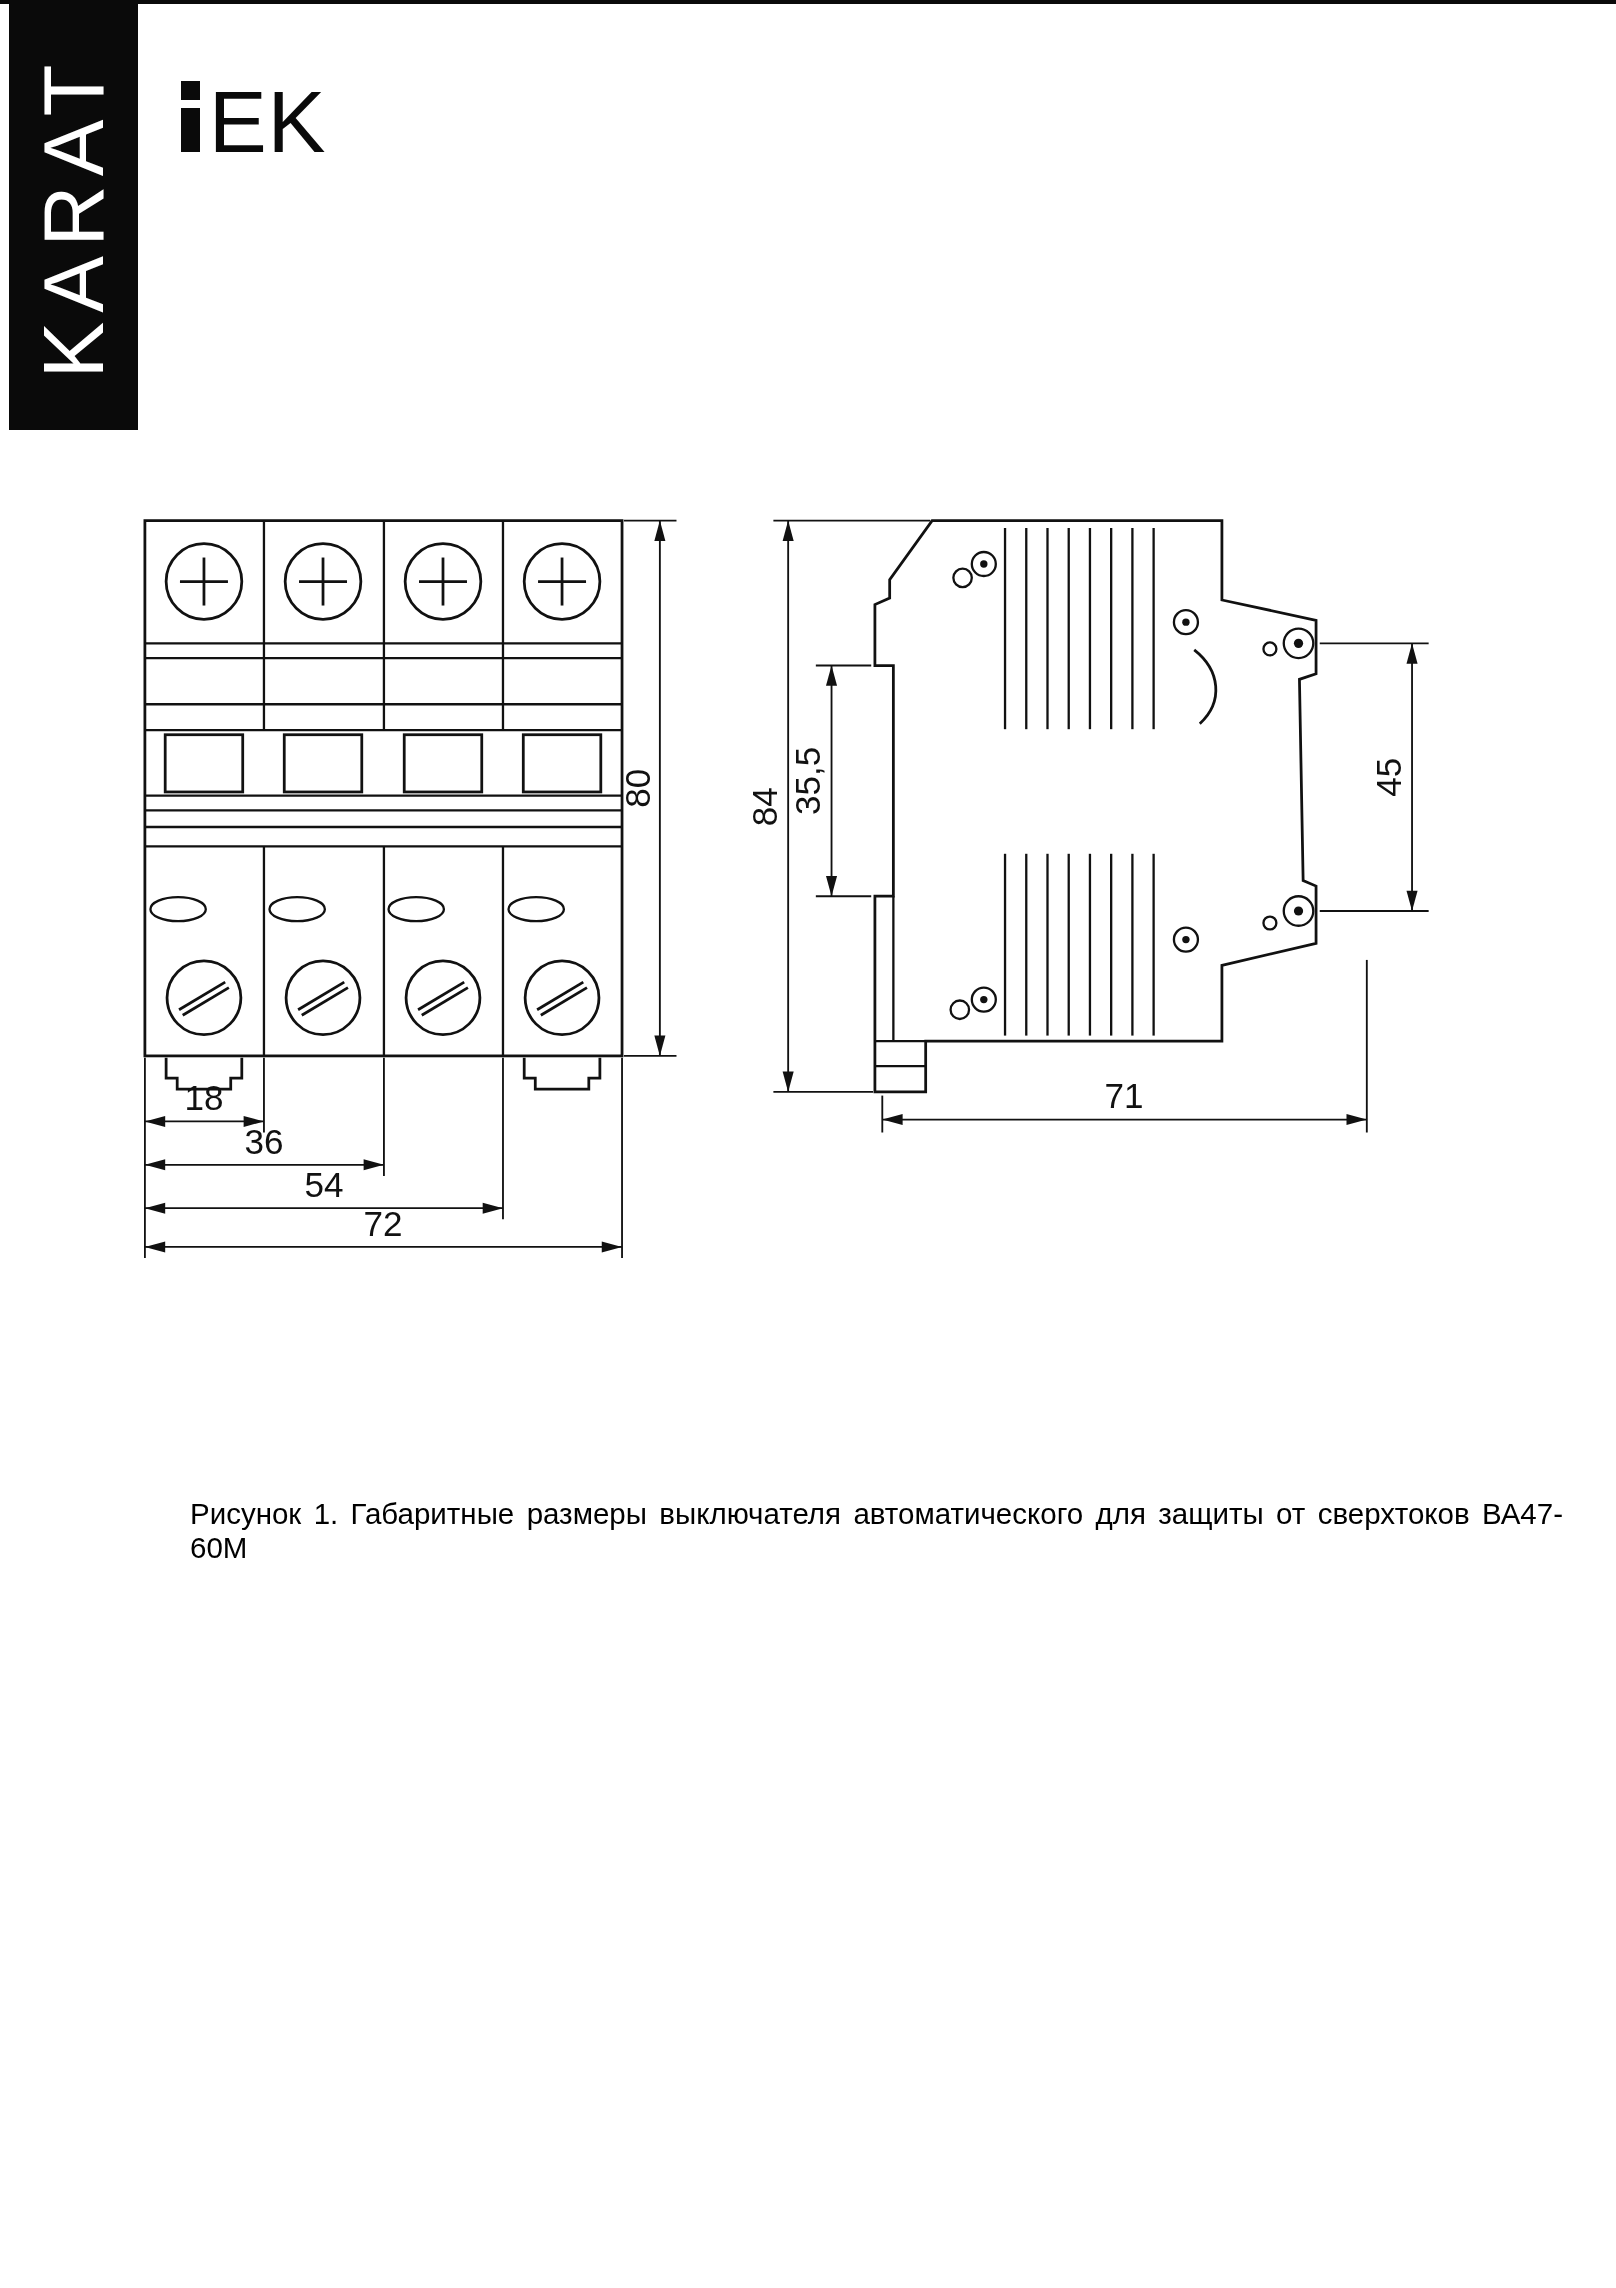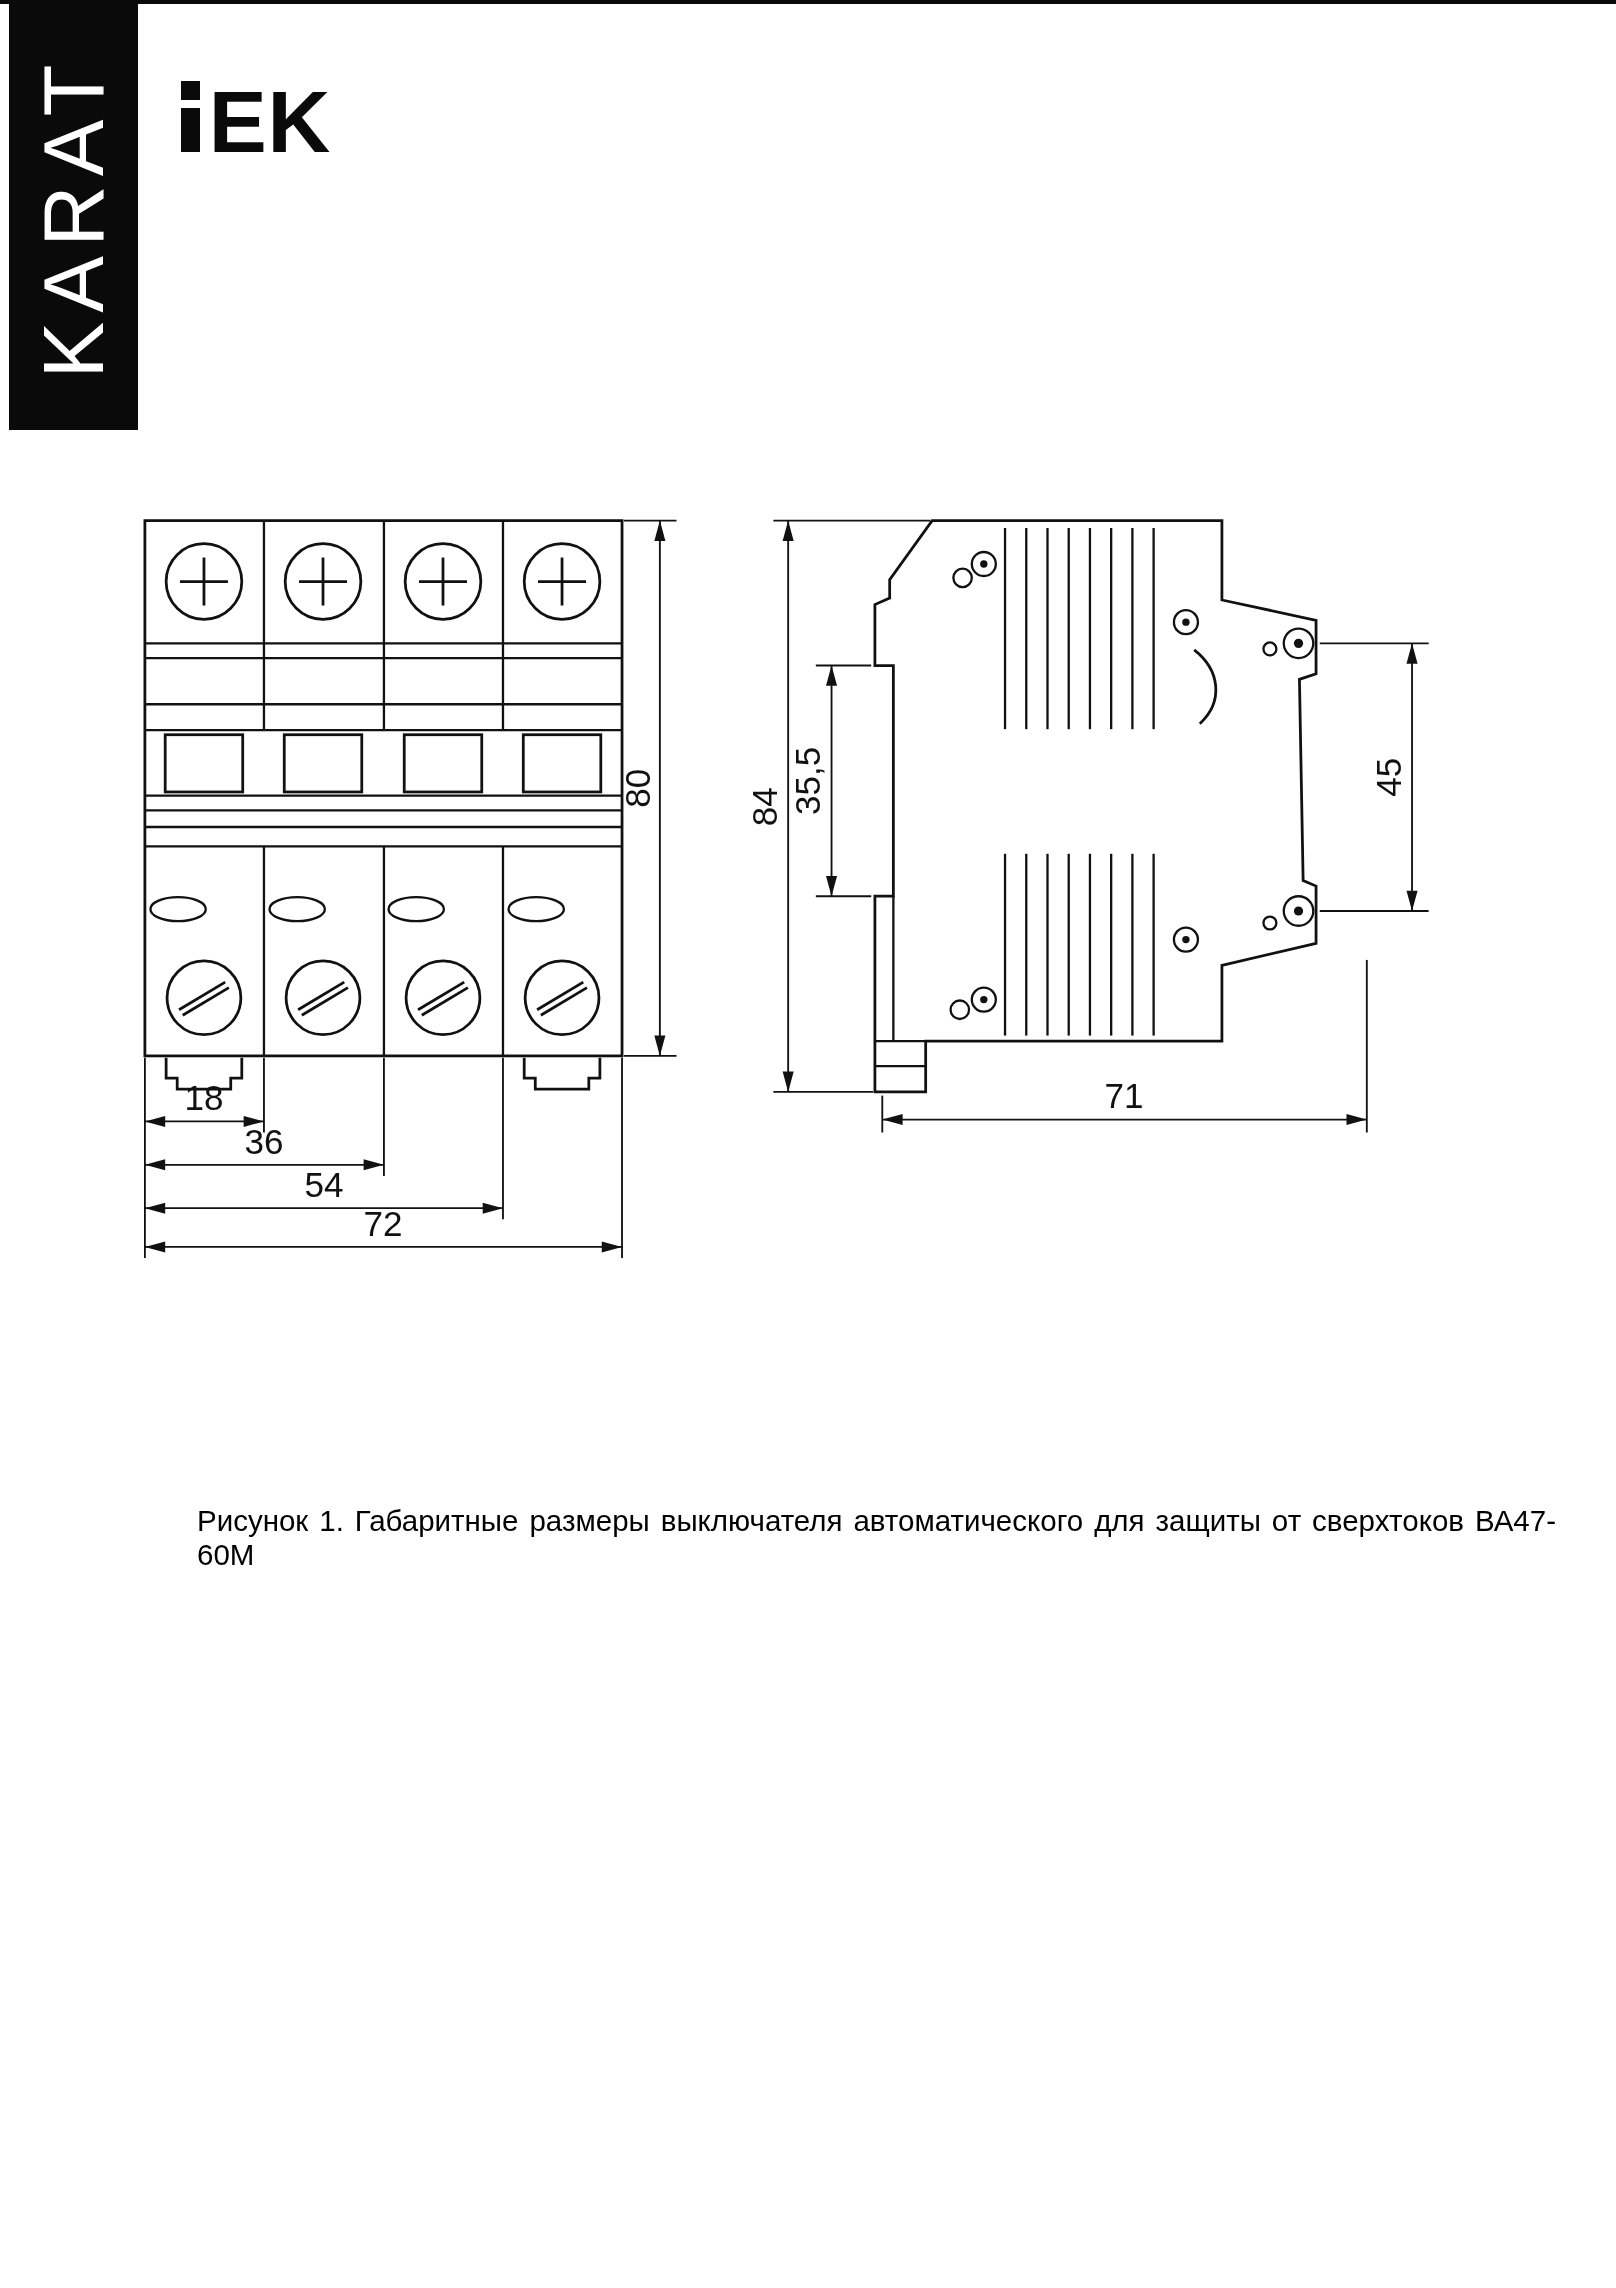--- a/index.html
+++ b/index.html
@@ -25,27 +25,27 @@
   }
   .logo {
     position:absolute; left:181px; top:78px; height:74px;
     display:flex; align-items:flex-end; gap:9.2px;
   }
   .logo-i { display:flex; flex-direction:column; align-items:center; }
   .logo-dot { width:18.5px; height:18.5px; background:#0a0a0a; }
   .logo-gap { height:8.3px; }
   .logo-stem { width:18.5px; height:44px; background:#0a0a0a; }
   .logo-ek {
-    font-size:87px; font-weight:bold; line-height:61px; color:#0a0a0a;
+    font-size:87px; font-weight:normal; line-height:61px; color:#0a0a0a;
     letter-spacing:0.9px;
   }
   .drawing-svg { position:absolute; left:0; top:0; }
   .figure-caption {
     position:absolute; left:181px; right:44px; top:1488px;
-    font-size:29.5px; color:#000; margin:16px;
+    font-size:29.5px; color:#000; margin:9px;
     text-align:justify; text-align-last:justify;
   }
 </style>
 </head>
 <body>
 
 <div class="page-border-top"></div>
 
 <div class="karat-block">
   <span>KARAT</span>

